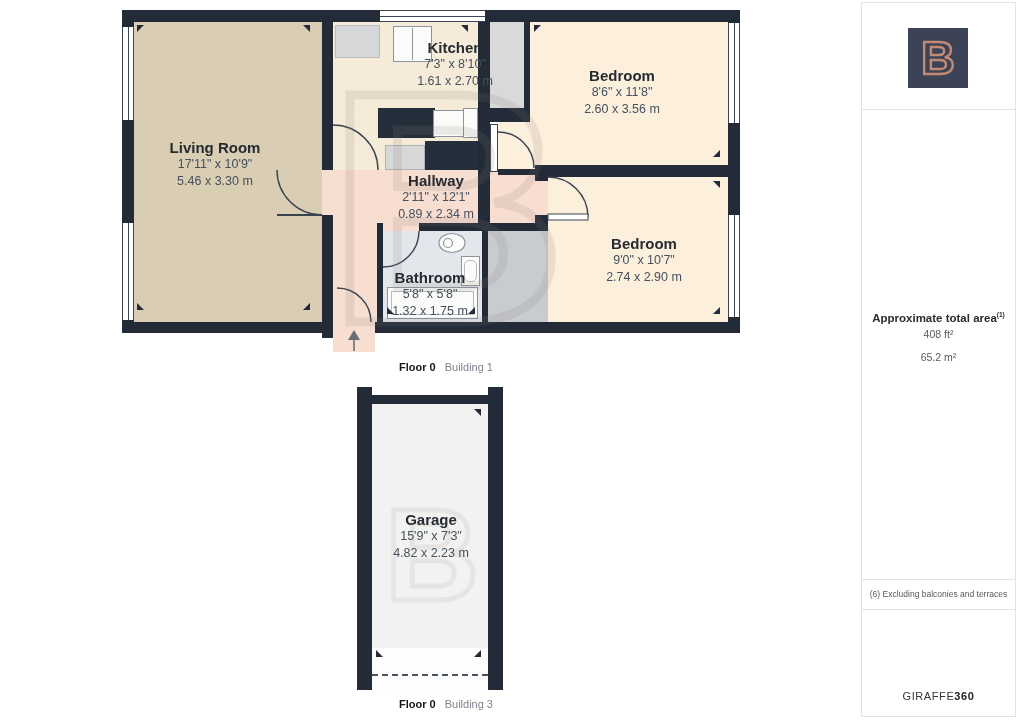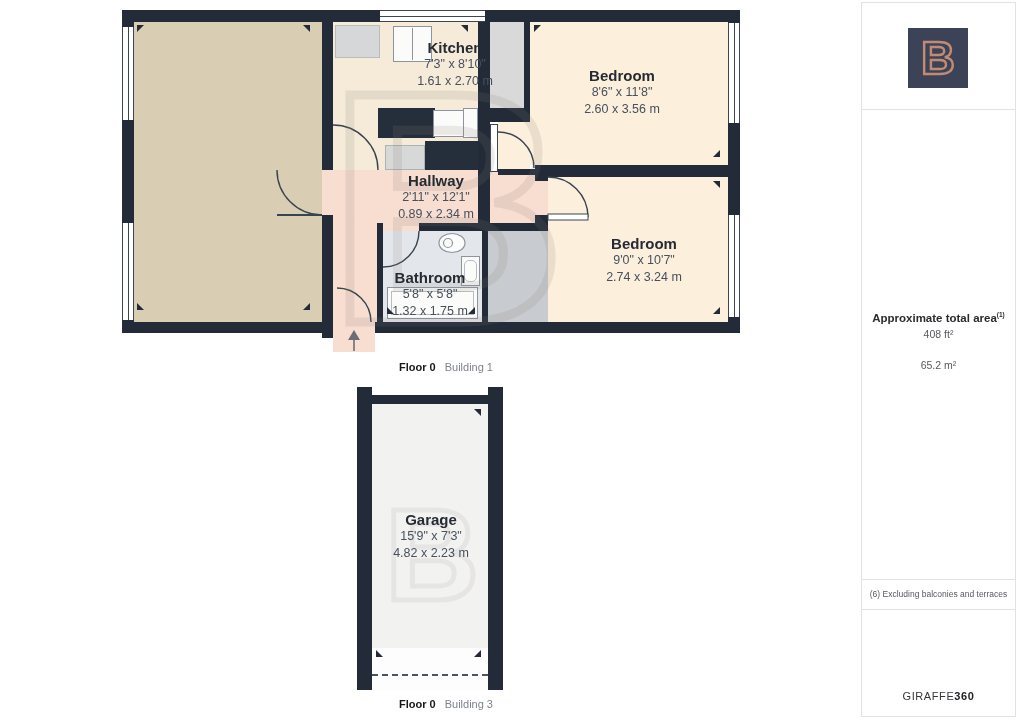--- a/index.html
+++ b/index.html
@@ -146,20 +146,25 @@
       <circle cx="448" cy="243" r="4.5"></circle>
     </g>
     <g stroke="#6a6f76" stroke-width="1.6" fill="#6a6f76">
       <path d="M 354 351 L 354 338" fill="none"></path>
       <path d="M 354 330 L 348 340 L 360 340 Z" stroke="none"></path>
     </g>
     <text x="447" y="322" text-anchor="middle" font-family="Liberation Sans, sans-serif" font-size="330" font-weight="bold" fill="none" stroke="#8a7f78" stroke-width="9" opacity="0.15">B</text>
     <text x="432" y="600" text-anchor="middle" font-family="Liberation Sans, sans-serif" font-size="130" font-weight="bold" fill="none" stroke="#8a8782" stroke-width="5" opacity="0.11">B</text>
   </svg>
 
+  <div class="room-label" style="left:215px;top:139px;">
+    <div class="nm">Living Room</div>
+    <div class="dm">17'11" x 10'9"</div>
+    <div class="dm">5.46 x 3.30 m</div>
+  </div>
   <div class="room-label" style="left:427px;top:39px;margin-left:28px;">
     <div class="nm">Kitchen</div>
     <div class="dm">7'3" x 8'10"</div>
     <div class="dm">1.61 x 2.70 m</div>
   </div>
   <div class="room-label" style="left:436px;top:172px;">
     <div class="nm">Hallway</div>
     <div class="dm">2'11" x 12'1"</div>
     <div class="dm">0.89 x 2.34 m</div>
   </div>
@@ -169,21 +174,21 @@
     <div class="dm">1.32 x 1.75 m</div>
   </div>
   <div class="room-label" style="left:622px;top:67px;">
     <div class="nm">Bedroom</div>
     <div class="dm">8'6" x 11'8"</div>
     <div class="dm">2.60 x 3.56 m</div>
   </div>
   <div class="room-label" style="left:644px;top:235px;">
     <div class="nm">Bedroom</div>
     <div class="dm">9'0" x 10'7"</div>
-    <div class="dm">2.74 x 3.24 m</div>
+    <div class="dm">2.74 x 2.90 m</div>
   </div>
   <div class="room-label" style="left:431px;top:511px;">
     <div class="nm">Garage</div>
     <div class="dm">15'9" x 7'3"</div>
     <div class="dm">4.82 x 2.23 m</div>
   </div>
 
   <div class="floor-caption" style="left:433px;top:361px;">
     <span class="f">Floor 0</span><span class="b">Building 1</span>
   </div>
@@ -195,21 +200,21 @@
     <div id="logo-box">
       <svg width="60" height="60" viewBox="0 0 60 60">
         <text x="30" y="46" text-anchor="middle" font-family="Liberation Sans, sans-serif" font-size="47" font-weight="bold" fill="none" stroke="#c18a73" stroke-width="2.4">B</text>
       </svg>
     </div>
     <div class="sb-divider" style="top:106px;"></div>
 
     <div class="sb-area" style="top:308px;">
       <div class="t"><span>Approximate total area</span><sup>(1)</sup></div>
       <div class="v">408 ft²</div>
-      <div class="v" style="margin-top:16px;">65.2 m²</div>
+      <div class="v" style="margin-top:8px;">65.2 m²</div>
     </div>
 
     <div class="sb-divider" style="top:576px;"></div>
     <div class="sb-foot" style="top:586px;">(6) Excluding balconies and terraces</div>
     <div class="sb-divider" style="top:606px;"></div>
     <div class="sb-brand" style="top:687px;">
       <span>GIRAFFE</span><span class="bold">360</span>
     </div>
   </div>
 

